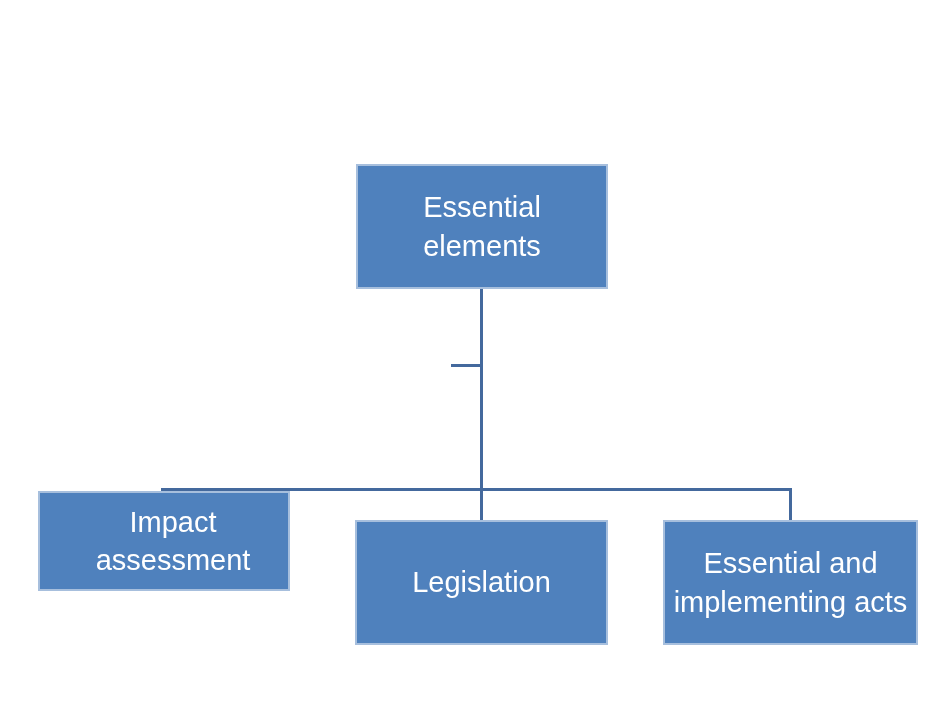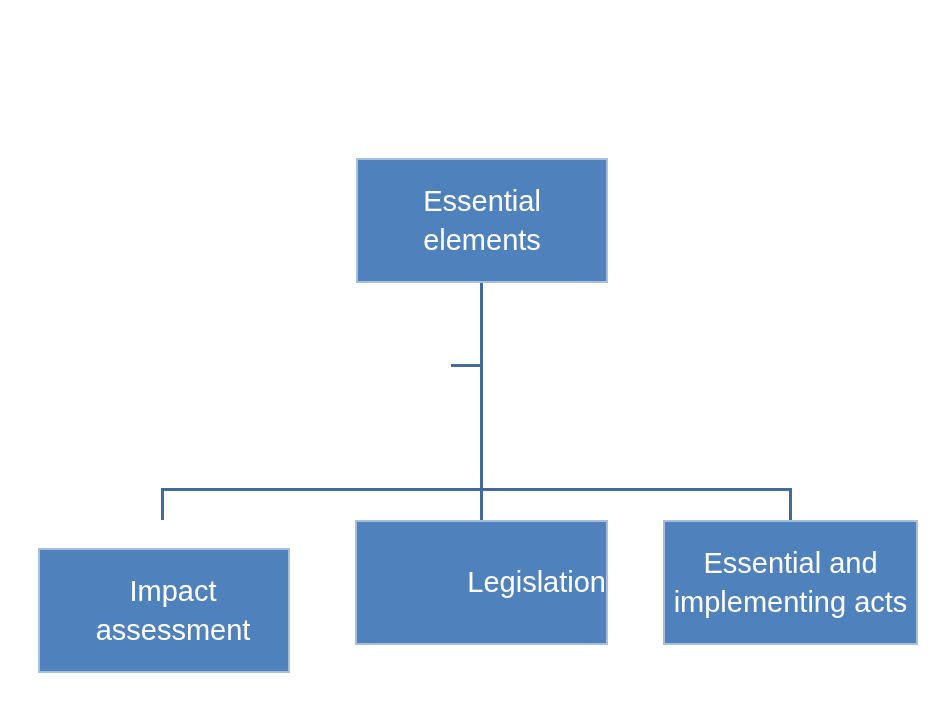--- a/index.html
+++ b/index.html
@@ -29,25 +29,25 @@
     display: flex;
     align-items: center;
     justify-content: center;
     text-align: center;
     font-size: 29px;
     line-height: 1.32;
   }
   .node .label { display: inline-block; }
 
   
-  .node-root   { left: 356px; top: 158px; width: 252px; height: 125px; }
+  .node-root   { left: 356px; top: 164px; width: 252px; height: 125px; }
   .node-root .label { max-width: 205px; }
-  .node-left   { left: 38px;  top: 548px; width: 252px; height: 125px; padding-left: 18px; }
+  .node-left   { left: 38px;  top: 491px; width: 252px; height: 100px; padding-left: 18px; }
   .node-left .label { max-width: 205px; }
-  .node-mid    { left: 355px; top: 520px; width: 253px; height: 125px; justify-content: flex-end; }
+  .node-mid    { left: 355px; top: 520px; width: 253px; height: 125px; }
   .node-right  { left: 663px; top: 520px; width: 255px; height: 125px; }
   .node-right .label { max-width: 240px; }
 
   
   .line {
     position: absolute;
     background: var(--connector);
   }
   .stem       { left: 480px; top: 283px; width: 3px;   height: 237px; }
   .stem-tick  { left: 451px; top: 364px; width: 30px;  height: 3px; }

